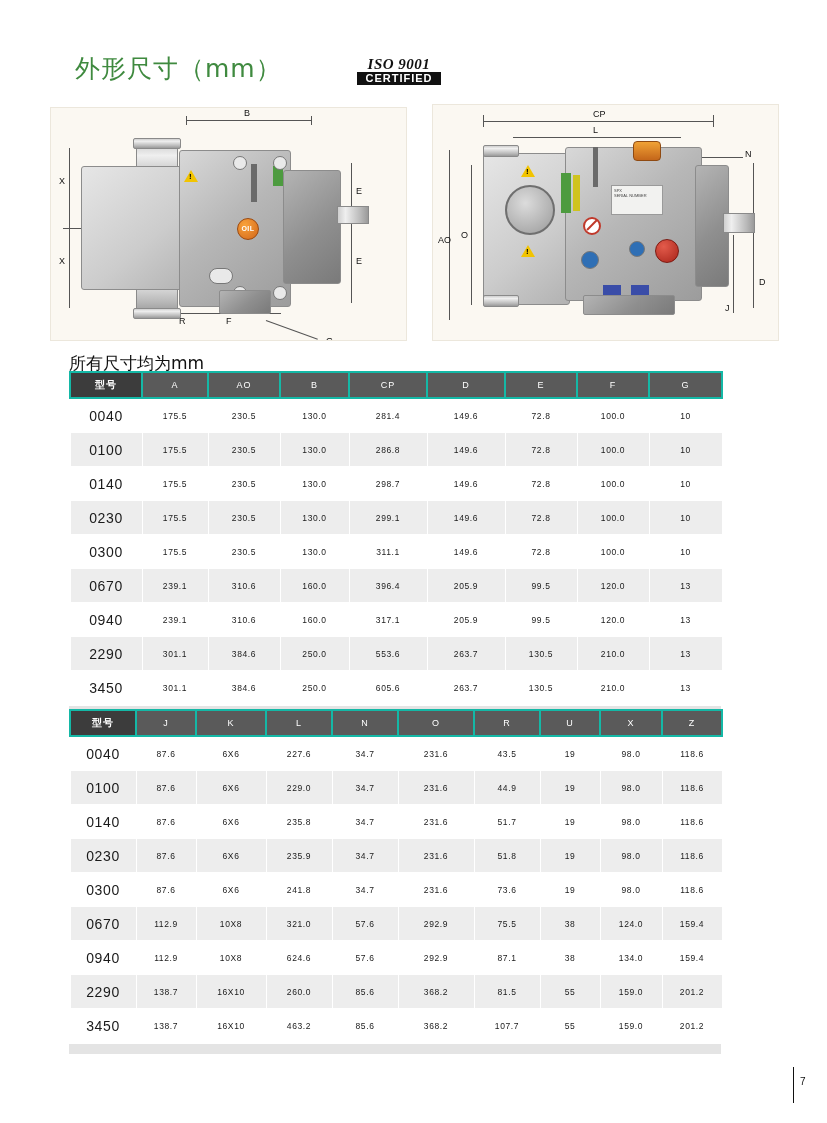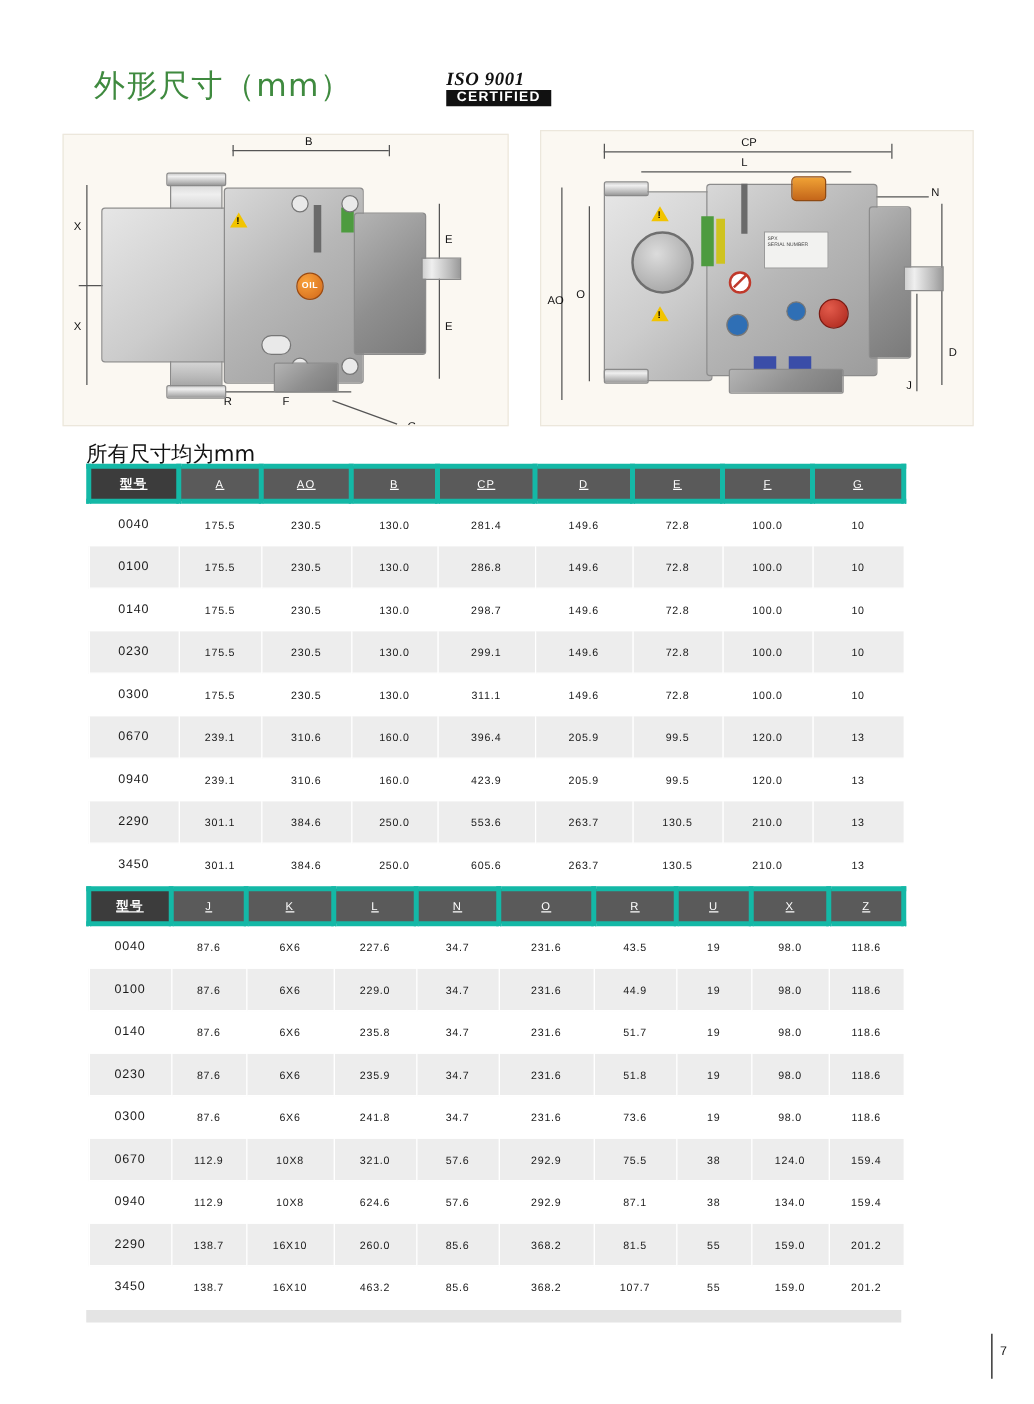--- a/index.html
+++ b/index.html
@@ -40,20 +40,21 @@
     height: 28px;
   }
   .iso-badge .iso-top {
     font-family: "Liberation Serif", serif;
     font-style: italic;
     font-weight: bold;
     font-size: 15px;
     color: #111;
     letter-spacing: 0.5px;
     line-height: 14px;
+    text-align: center;
   }
   .iso-badge .iso-bottom {
     margin-top: 1px;
     background: #111;
     color: #fff;
     font-size: 11px;
     font-weight: bold;
     letter-spacing: 1px;
     text-align: center;
     line-height: 13px;
@@ -216,41 +217,40 @@
     border-collapse: collapse;
     width: 652px;
     table-layout: fixed;
   }
   table.dim th {
     background: #5a5a5a;
     color: #ffffff;
     font-size: 9px;
     font-weight: normal;
     height: 22px;
-    border: 4px solid #14b8a6;
+    border: 2px solid #14b8a6;
     letter-spacing: 1px;
-    text-decoration: underline;
   }
   table.dim th.first {
     background: #3c3c3c;
     font-family: "DejaVu Sans", sans-serif;
     font-size: 10px;
     font-weight: bold;
   }
   table.dim td {
     font-size: 8.5px;
     color: #1a1a1a;
     text-align: center;
     height: 31px;
     border: 1px solid #ffffff;
     letter-spacing: 0.6px;
   }
   table.dim tr.odd td { background: #ffffff; }
   table.dim tr.even td { background: #ededed; }
-  table.dim td.first { font-size: 10px; }
+  table.dim td.first { font-size: 14px; }
   .tbl-foot {
     height: 10px;
     background: #e4e4e4;
     width: 652px;
     margin-top: 1px;
   }
 
   
   .footer-rule {
     position: absolute;
@@ -478,21 +478,21 @@
             <td>205.9</td>
             <td>99.5</td>
             <td>120.0</td>
             <td>13</td>
           </tr>
           <tr class="odd">
             <td class="first">0940</td>
             <td>239.1</td>
             <td>310.6</td>
             <td>160.0</td>
-            <td>423.9</td>
+            <td>317.1</td>
             <td>205.9</td>
             <td>99.5</td>
             <td>120.0</td>
             <td>13</td>
           </tr>
           <tr class="even">
             <td class="first">2290</td>
             <td>301.1</td>
             <td>384.6</td>
             <td>250.0</td>

